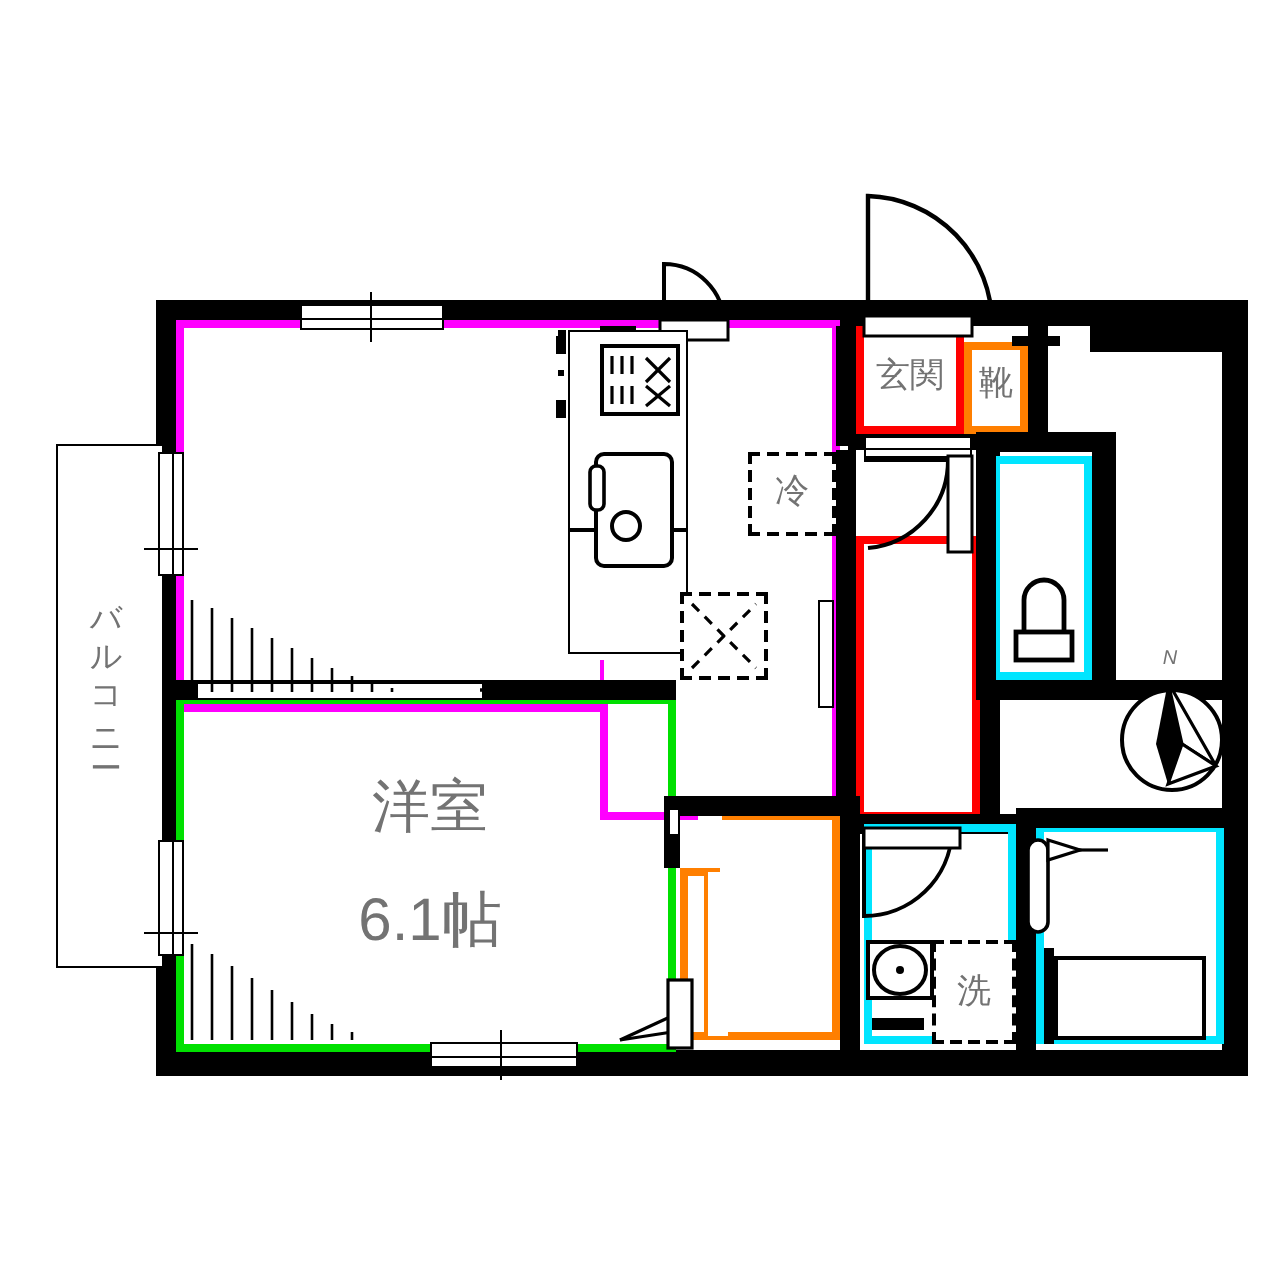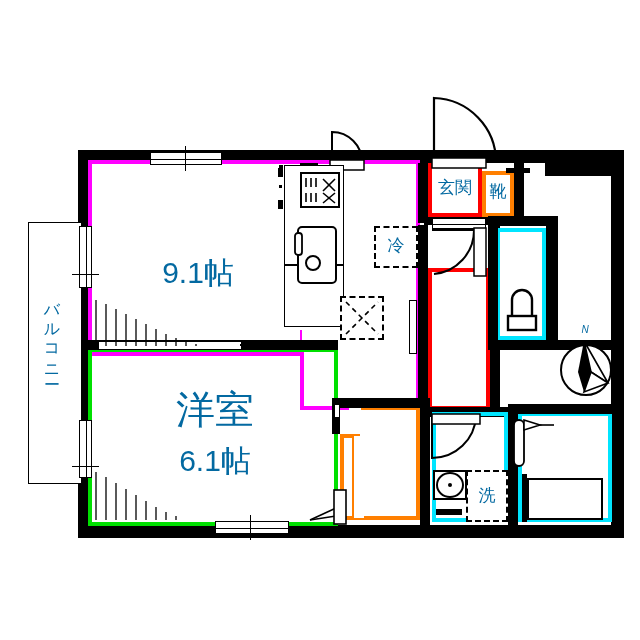--- a/index.html
+++ b/index.html
@@ -12,25 +12,25 @@
 
   
   .outline{position:absolute;box-sizing:border-box;background:transparent;}
   .ol-magenta{border:4px solid #ff00ff;}
   .ol-green{border:4px solid #00e000;}
   .ol-red{border:4px solid #ff0000;}
   .ol-orange{border:4px solid #ff7f00;}
   .ol-cyan{border:4px solid #00e5ff;}
 
   
-  .lbl{position:absolute;color:#0369a1;white-space:nowrap;
+  .lbl{position:absolute;color:#737373;white-space:nowrap;
        text-align:center;line-height:1;}
   .lbl-ldk{font-size:30px;font-weight:400;letter-spacing:1px;}
   .lbl-area{font-size:30px;font-weight:400;}
-  .lbl-room{font-size:39px;}
+  .lbl-room{font-size:29px;}
   .lbl-wic{font-size:24px;letter-spacing:1px;}
   .lbl-sm{font-size:17px;}
   .lbl-vert{writing-mode:vertical-rl;text-orientation:upright;
             font-size:16px;letter-spacing:3px;line-height:1;}
 
   
   .fx{position:absolute;box-sizing:border-box;border:2px solid #000;background:#fff;}
   .dashbox{position:absolute;box-sizing:border-box;border:2px dashed #000;background:#fff;}
   .whitebox{position:absolute;background:#fff;}
 
@@ -250,21 +250,20 @@
     <line x1="26" y1="11" x2="42" y2="11" stroke="#000" stroke-width="1.6"></line>
   </svg>
 
   <div class="fx" style="left:334px; top:404px; width:6px; height:14px; border-width:1.4px;"></div>
 
   <svg style="left:416px; top:300px; width:12px; height:110px;">
     <line x1="6" y1="2" x2="6" y2="106" stroke="#000" stroke-width="1.8" stroke-dasharray="7,5"></line>
   </svg>
   <div class="fx" style="left:409px; top:300px; width:8px; height:54px; border-width:1.4px;"></div>
 
-  <div class="lbl lbl-area" style="left:110px; top:258px; width:176px;">9.1帖</div>
 
   <div class="lbl lbl-room" style="left:130px; top:390px; width:170px;">洋室</div>
   <div class="lbl lbl-area" style="left:122px; top:446px; width:186px;text-align:center;">6.1帖</div>
 
 
   <div class="lbl lbl-sm" style="left:430px; top:179px; width:50px;">玄関</div>
 
   <div class="lbl lbl-sm" style="left:484px; top:183px; width:28px;">靴</div>
 
   <div class="lbl lbl-vert" style="left:44px; top:285px; height:100px;">バルコニー</div>

